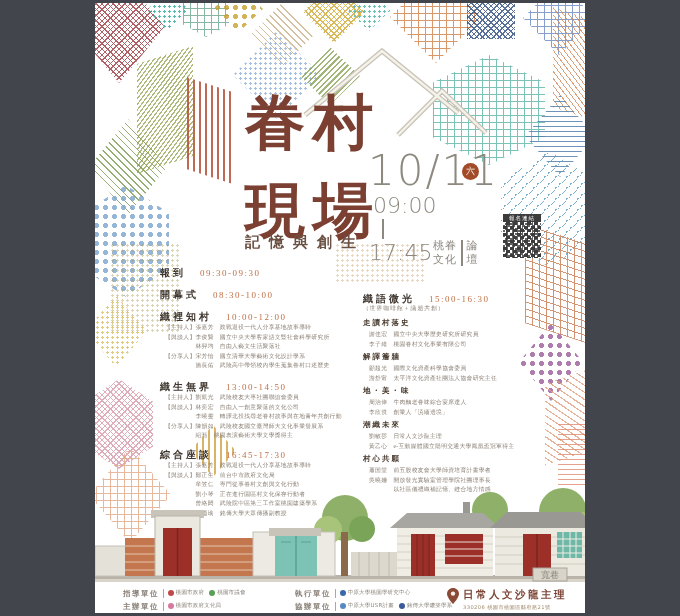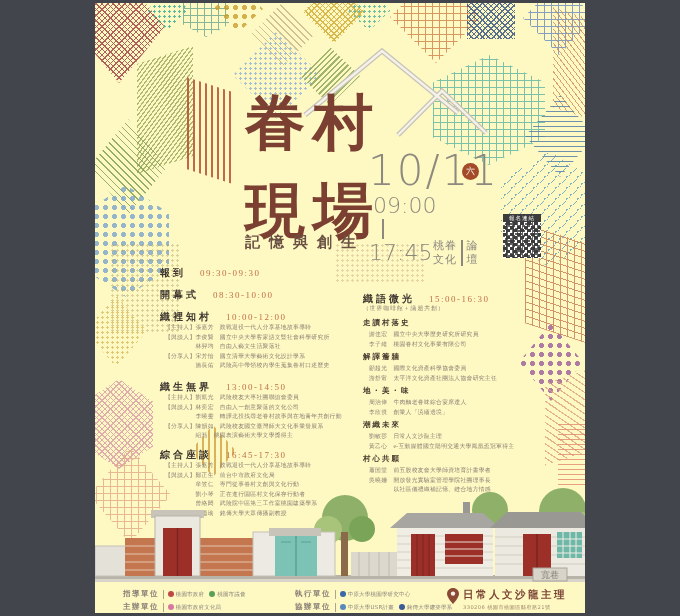--- a/index.html
+++ b/index.html
@@ -1,18 +1,18 @@
 <!DOCTYPE html>
 <html><head>
 <meta charset="utf-8">
 <style>
   html,body{margin:0;padding:0}
   body{width:680px;height:616px;background:#42464c;position:relative;overflow:hidden;
        font-family:"Liberation Serif","DejaVu Serif",serif;}
-  #poster{position:absolute;left:95px;top:3px;width:490px;height:610px;background:#fef9c3;overflow:hidden}
+  #poster{position:absolute;left:95px;top:3px;width:490px;height:610px;background:#ffffff;overflow:hidden}
   
   .patch{position:absolute;opacity:.8;pointer-events:none}
   .d{clip-path:polygon(50% 0,100% 50%,50% 100%,0 50%)}
   .hx{clip-path:polygon(50% 0,100% 25%,100% 75%,50% 100%,0 75%,0 25%)}
   .skL{transform:skewY(-18deg)}
   .skR{transform:skewY(18deg)}
   .x-cross{background:repeating-linear-gradient(45deg,var(--c) 0 1px,transparent 1px 4px),
                       repeating-linear-gradient(-45deg,var(--c) 0 1px,transparent 1px 4px)}
   .x-dots{background-image:radial-gradient(var(--c) 1.1px,transparent 1.3px);background-size:5px 5px}
   .x-bigdots{background-image:radial-gradient(var(--c) 2.4px,transparent 2.6px);background-size:9px 9px}
@@ -58,21 +58,21 @@
   .sess-h{position:absolute;white-space:nowrap}
   .sess-h .nm{color:#403830;font-weight:bold;font-size:10px;letter-spacing:3px}
   .sess-h .tm{color:#bf7046;font-size:9px;letter-spacing:1.5px;margin-left:10px;font-family:"Liberation Serif",serif}
   .lines{position:absolute;font-size:5.8px;line-height:9.6px;color:#8a7f74;white-space:pre;letter-spacing:.3px}
   .wnote{position:absolute;font-size:5.8px;color:#8a7f74;letter-spacing:1px}
   .topic-h{position:absolute;font-size:7.5px;font-weight:bold;color:#4a3c30;letter-spacing:2px}
   
   #village{position:absolute;left:0;top:473px}
   
   #footer{position:absolute;left:0;top:585px;width:490px;height:25px;font-family:"DejaVu Sans",sans-serif}
-  .cred{position:absolute;display:flex;align-items:center;white-space:nowrap}
+  .cred{position:absolute;display:flex;align-items:flex-start;white-space:nowrap}
   .cred .lbl{color:#8a8178;font-size:7.5px;font-weight:bold;letter-spacing:1.5px}
   .cred .sep{color:#8a8178;margin:0 3px;font-size:8px}
   .logo{display:inline-flex;align-items:center;margin-right:5px;font-size:5.5px;color:#8c867c;letter-spacing:.2px}
   .logo .dot{width:6px;height:6px;border-radius:50%;margin-right:2px;flex:0 0 auto}
   #venue{position:absolute;left:352px;top:0;display:flex;align-items:flex-start}
   #venue .pin{margin-right:4px}
   #venue .vn{color:#7b4536;font-size:10.5px;font-weight:bold;letter-spacing:2.5px;font-family:"Liberation Serif",serif}
   #venue .ad{color:#a08a6a;font-size:5.2px;letter-spacing:.4px;margin-top:2px;font-family:"DejaVu Sans",sans-serif}
 </style>
 </head>

